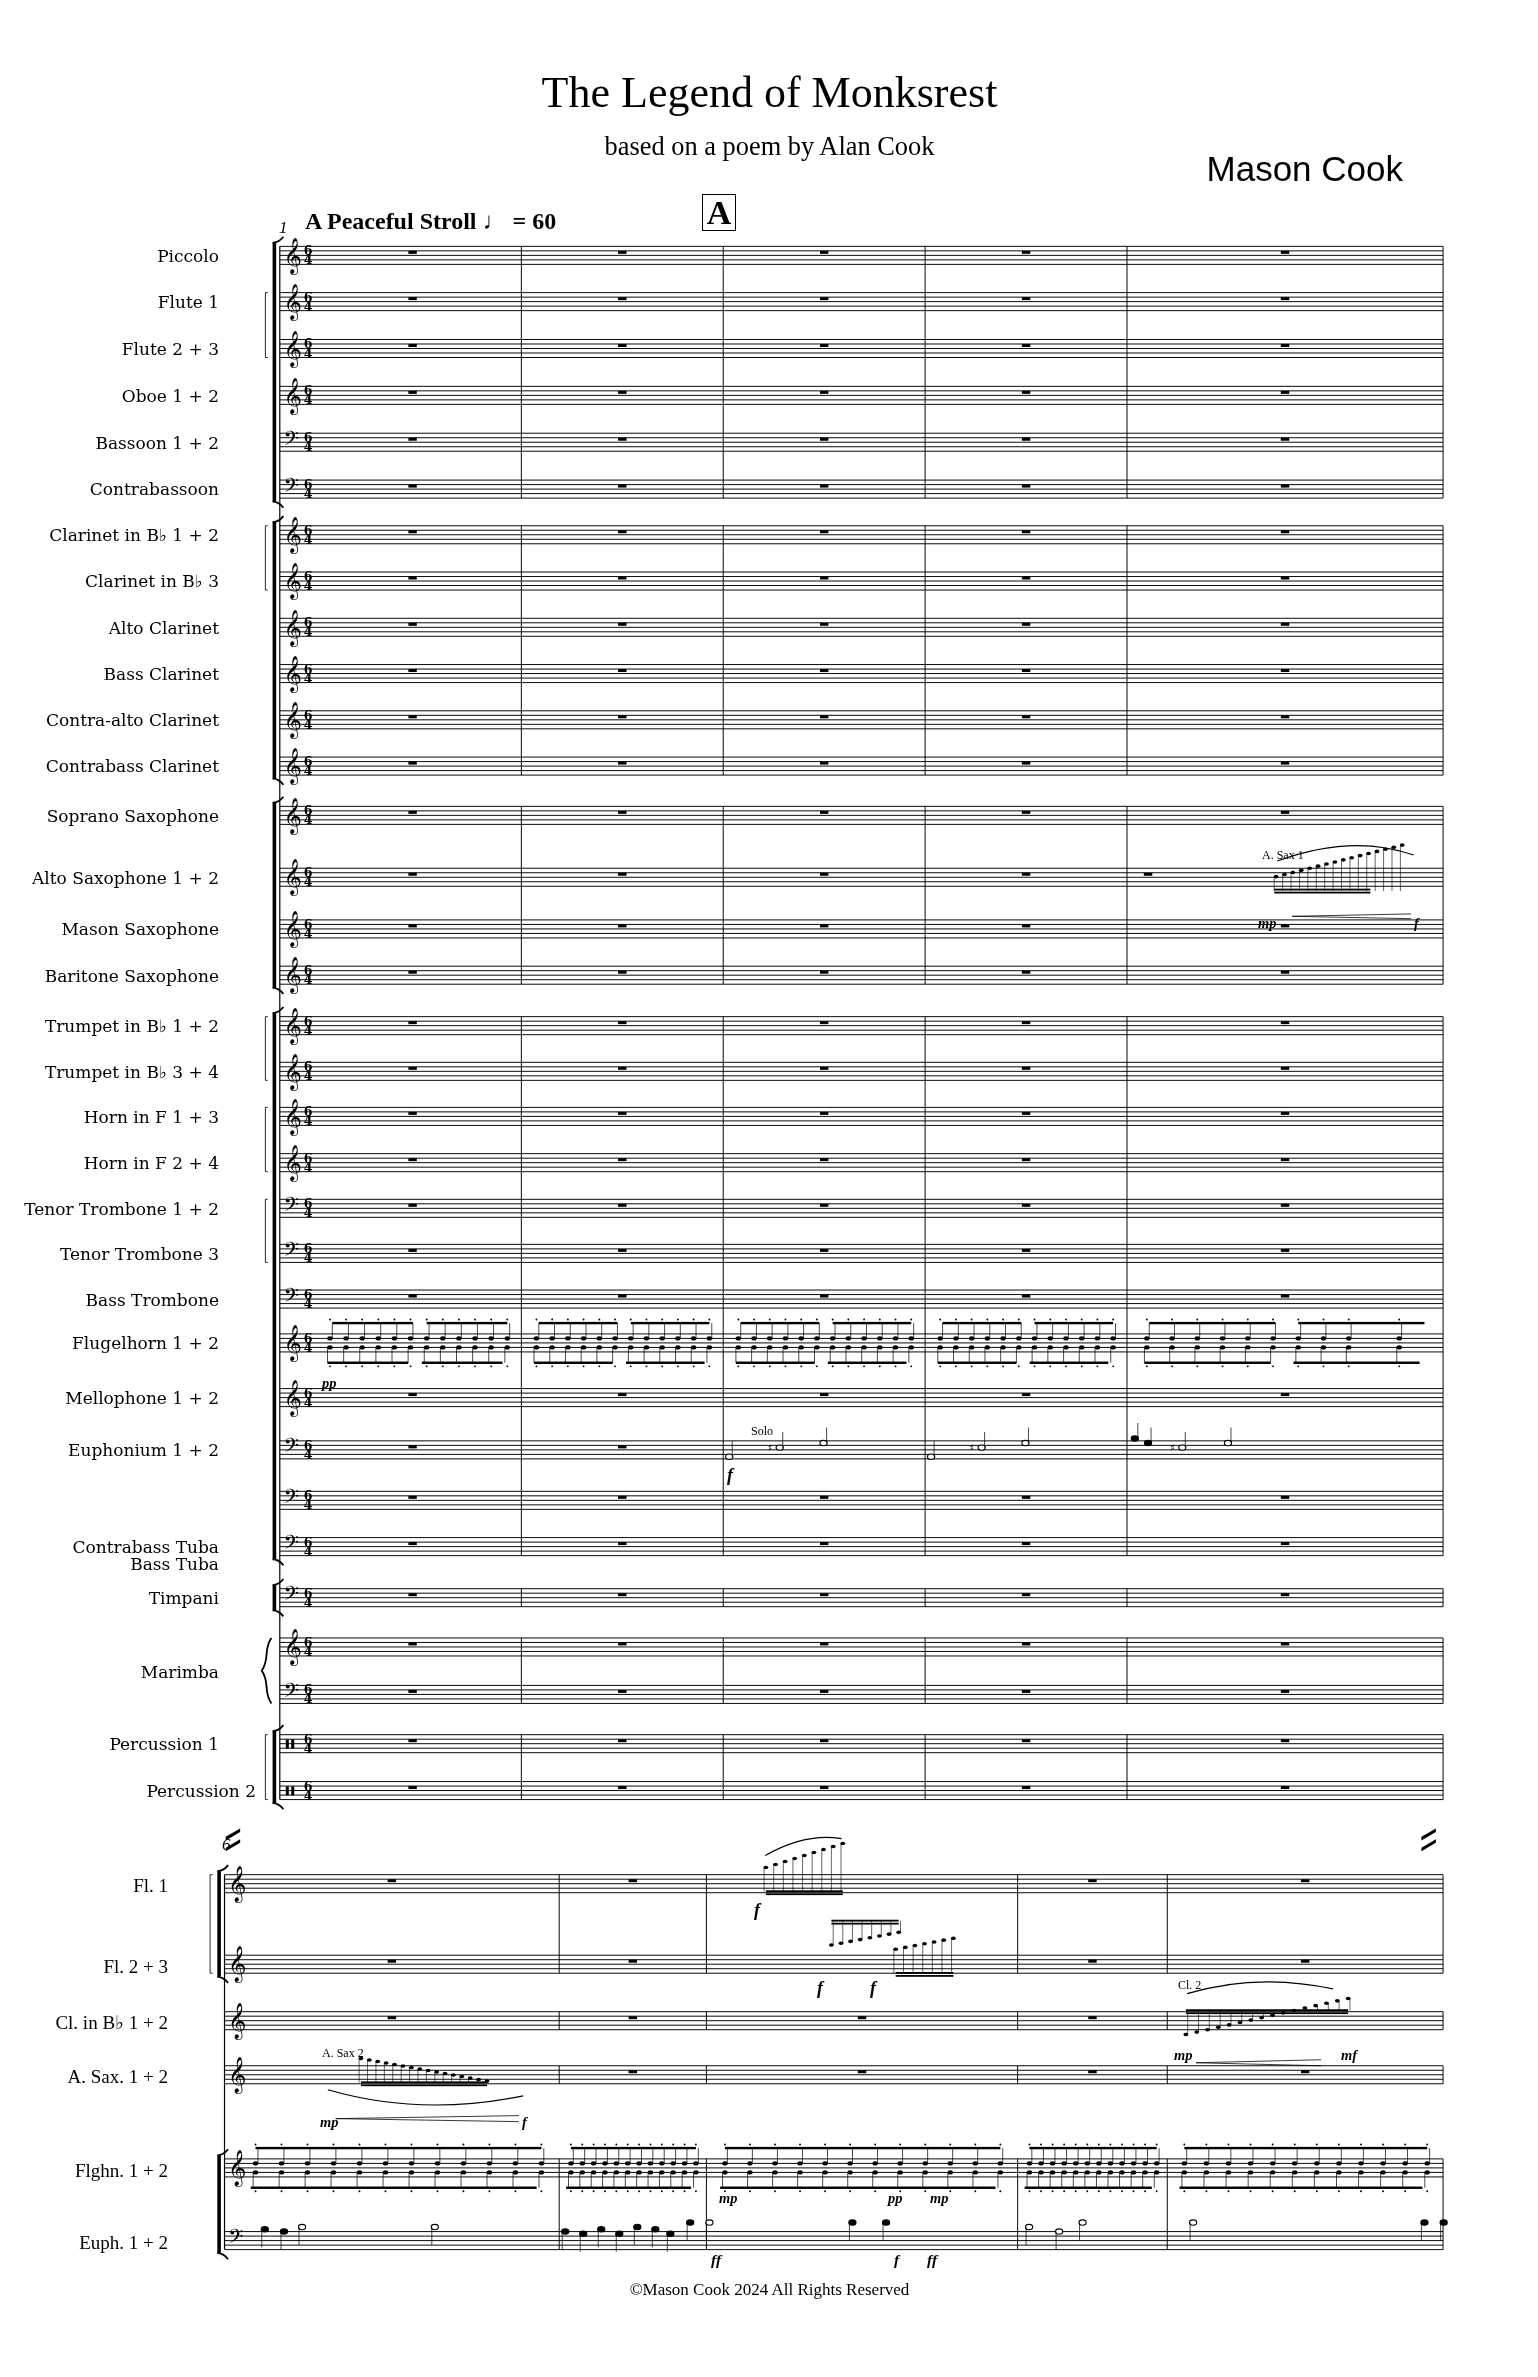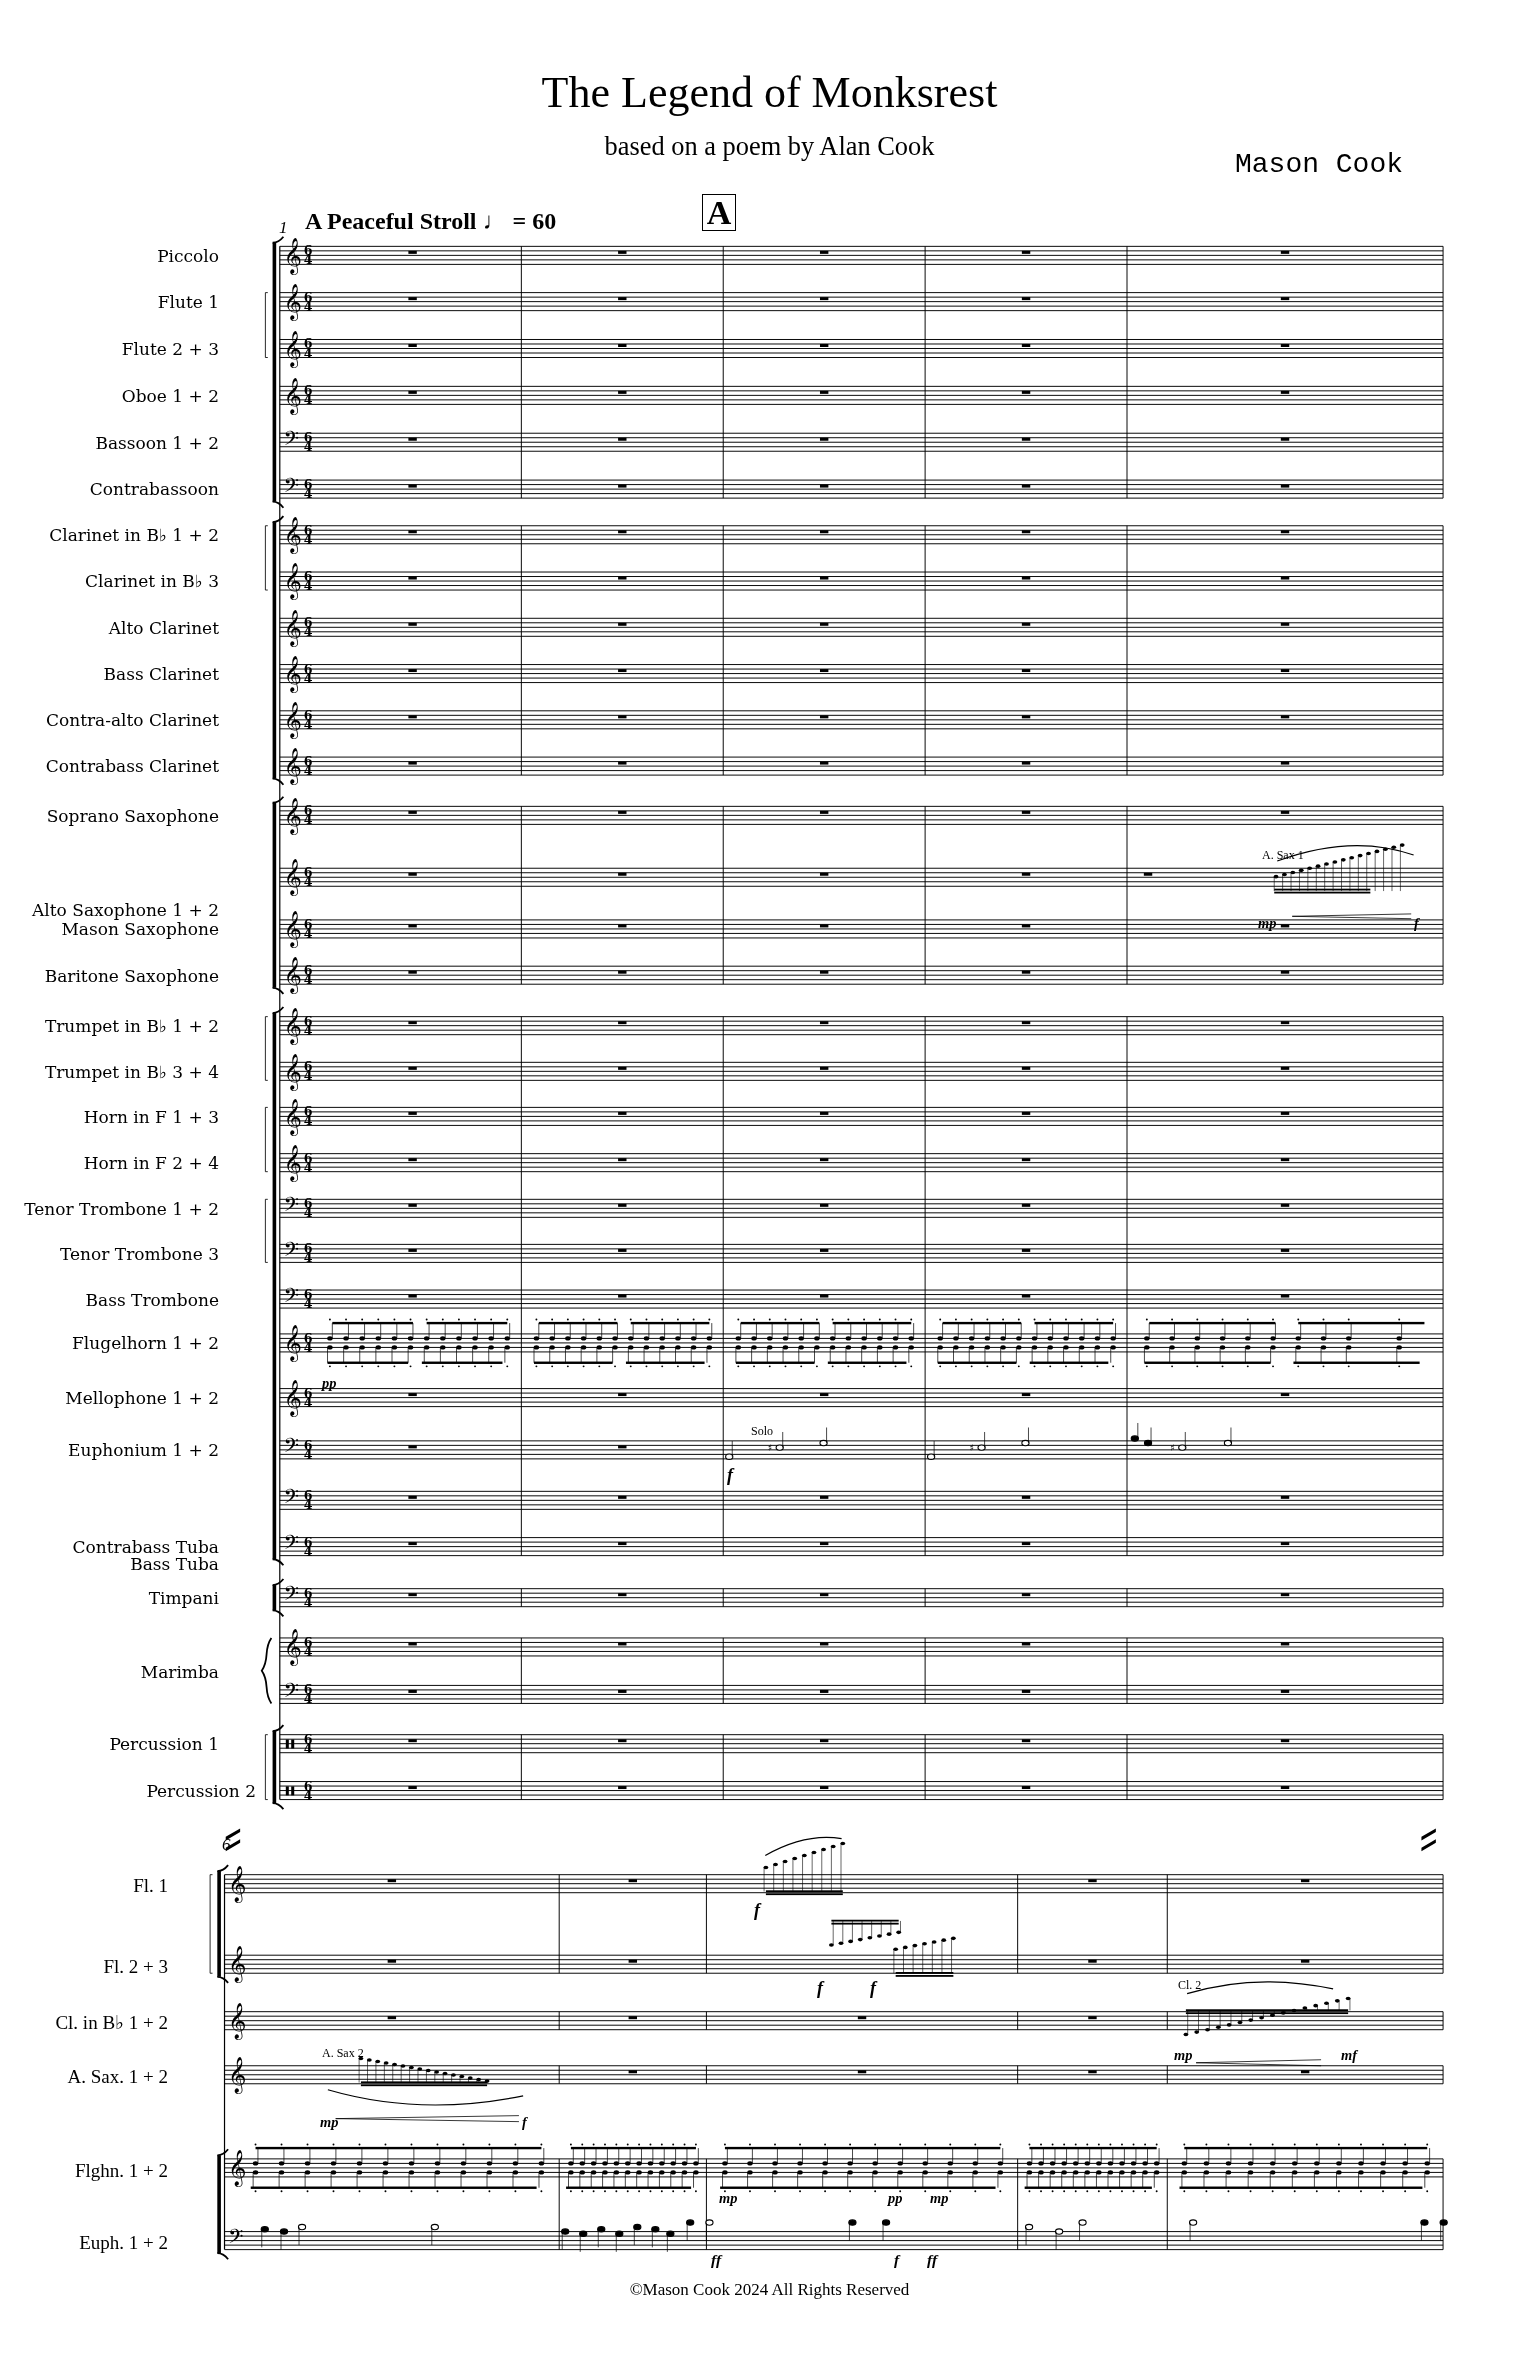--- a/index.html
+++ b/index.html
@@ -1,20 +1,20 @@
 <!DOCTYPE html>
 <html style="font-size:9.6px"><head>
 <meta charset="utf-8">
 <style>
   html, body { margin:0; padding:0; background:#ffffff; }
   body { width:1539px; height:2377px; position:relative; overflow:hidden; font-family:"DejaVu Serif", serif; color:#000; }
   .page { position:absolute; left:0; top:0; width:1499px; height:2377px; }
   .title { position:absolute; left:0; width:1539px; top:71px; text-align:center; font-size:44px; font-family:"Liberation Serif", serif; line-height:1; }
   .subtitle { position:absolute; left:0; width:1539px; top:133px; text-align:center; font-size:26.4px; font-family:"Liberation Serif", serif; line-height:1; }
-  .composer { position:absolute; right:96px; top:151px; font-size:28px; font-family:Liberation Mono, monospace; line-height:1; }
+  .composer { position:absolute; right:96px; top:151px; font-size:35px; font-family:Liberation Sans, sans-serif; line-height:1; }
   .tempo { position:absolute; left:305px; top:209px; font-size:24px; font-weight:bold; font-family:"Liberation Serif", serif; line-height:1; }
   .rehearsal { position:absolute; left:702px; top:194px; width:32px; height:35px; border:1.8px solid #000; font-size:34px; font-weight:bold; font-family:"Liberation Serif", serif; text-align:center; line-height:35px; }
   .measnum { position:absolute; font-size:17px; font-style:italic; font-family:"Liberation Serif", serif; line-height:1; }
   .label { position:absolute; text-align:right; font-size:17px; font-family:"DejaVu Serif", serif; line-height:1; white-space:nowrap; }
   .label.s2 { font-family:"Liberation Serif", serif; font-size:19px; }
   .footer { position:absolute; left:0; width:1539px; top:2280px; text-align:center; font-size:17px; font-family:"Liberation Serif", serif; }
   svg.score { position:absolute; left:0; top:0; }
   .ann { position:absolute; font-family:"Liberation Serif", serif; line-height:1; }
   .dyn { font-style:italic; font-weight:bold; font-size:18px; }
   .small { font-size:12px; }
@@ -43,21 +43,21 @@
       <div class="label" style="right: 1280px; top: 388px;">Oboe 1 + 2</div>
       <div class="label" style="right: 1280px; top: 435px;">Bassoon 1 + 2</div>
       <div class="label" style="right: 1280px; top: 481px;">Contrabassoon</div>
       <div class="label" style="right: 1280px; top: 527px;">Clarinet in B♭ 1 + 2</div>
       <div class="label" style="right: 1280px; top: 573px;">Clarinet in B♭ 3</div>
       <div class="label" style="right: 1280px; top: 620px;">Alto Clarinet</div>
       <div class="label" style="right: 1280px; top: 666px;">Bass Clarinet</div>
       <div class="label" style="right: 1280px; top: 712px;">Contra-alto Clarinet</div>
       <div class="label" style="right: 1280px; top: 758px;">Contrabass Clarinet</div>
       <div class="label" style="right: 1280px; top: 808px;">Soprano Saxophone</div>
-      <div class="label" style="right: 1280px; top: 870px; margin-top: 32px;">Alto Saxophone 1 + 2</div>
+      <div class="label" style="right: 1280px; top: 870px;">Alto Saxophone 1 + 2</div>
       <div class="label" style="right: 1280px; top: 921px;">Mason Saxophone</div>
       <div class="label" style="right: 1280px; top: 968px;">Baritone Saxophone</div>
       <div class="label" style="right: 1280px; top: 1018px;">Trumpet in B♭ 1 + 2</div>
       <div class="label" style="right: 1280px; top: 1064px;">Trumpet in B♭ 3 + 4</div>
       <div class="label" style="right: 1280px; top: 1109px;">Horn in F 1 + 3</div>
       <div class="label" style="right: 1280px; top: 1155px;">Horn in F 2 + 4</div>
       <div class="label" style="right: 1280px; top: 1201px;">Tenor Trombone 1 + 2</div>
       <div class="label" style="right: 1280px; top: 1246px; margin-left: 36px;">Tenor Trombone 3</div>
       <div class="label" style="right: 1280px; top: 1292px;">Bass Trombone</div>
       <div class="label" style="right: 1280px; top: 1335px;">Flugelhorn 1 + 2</div>

